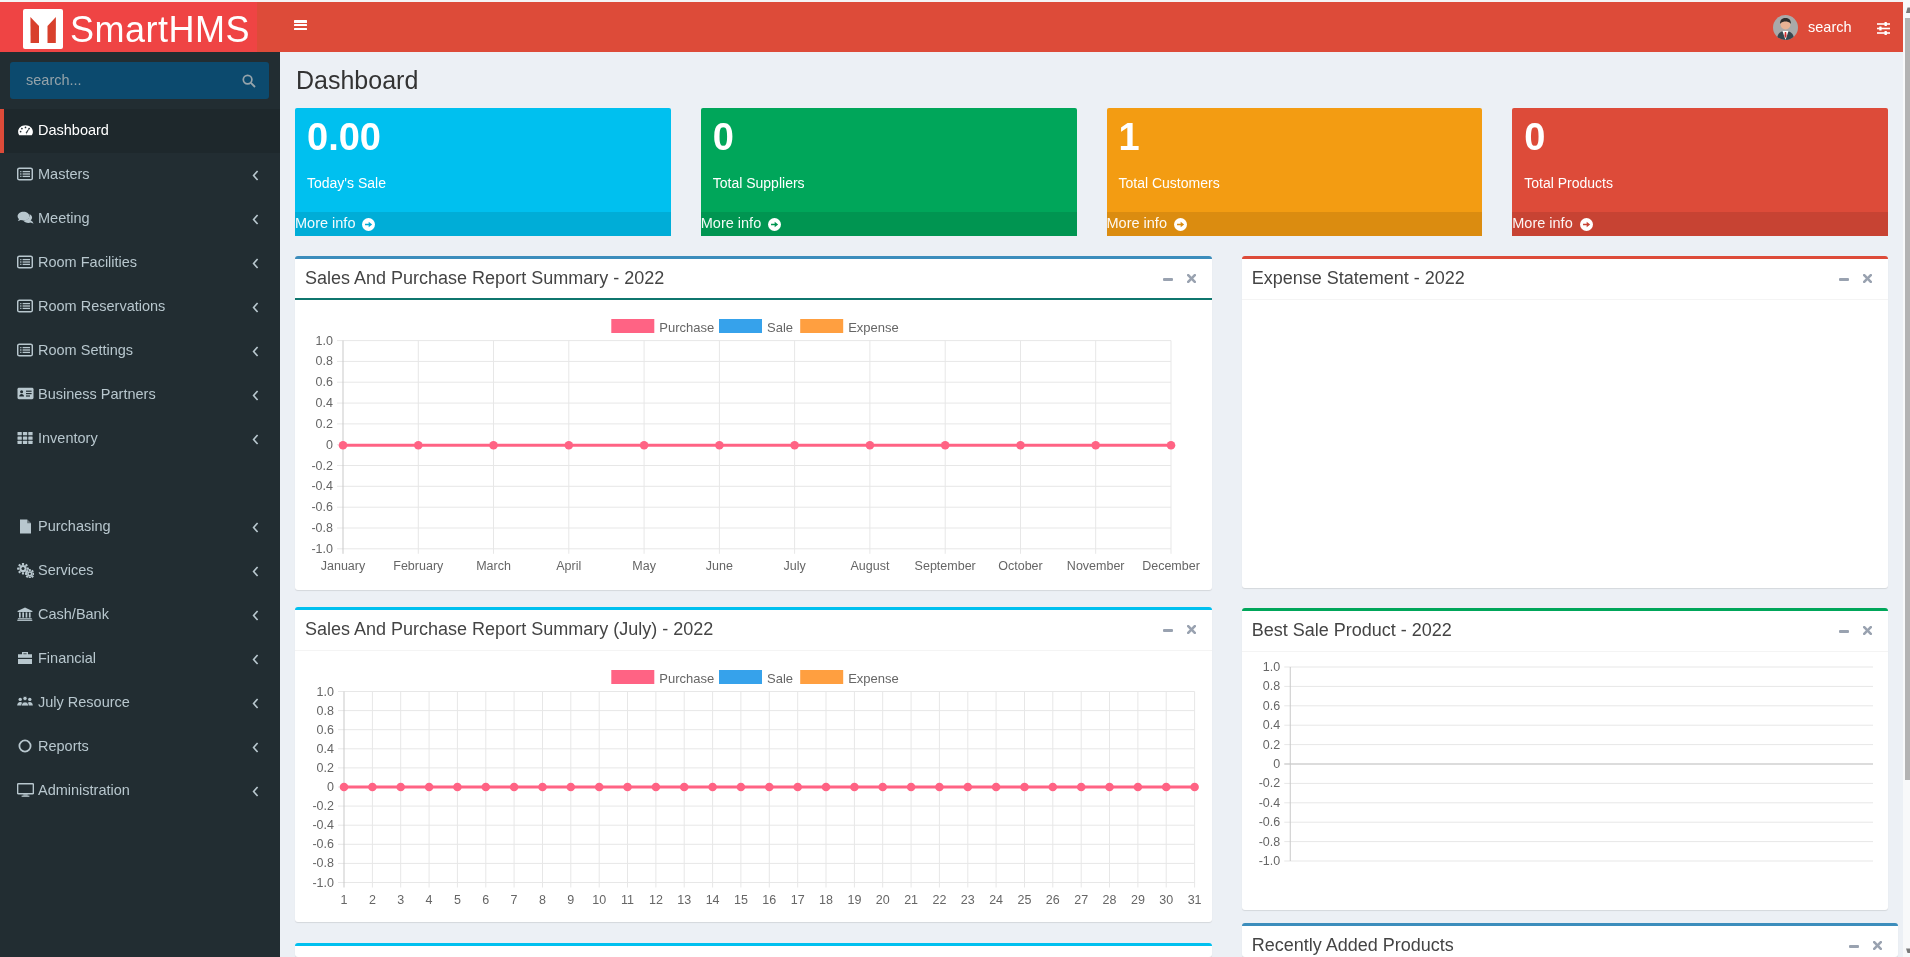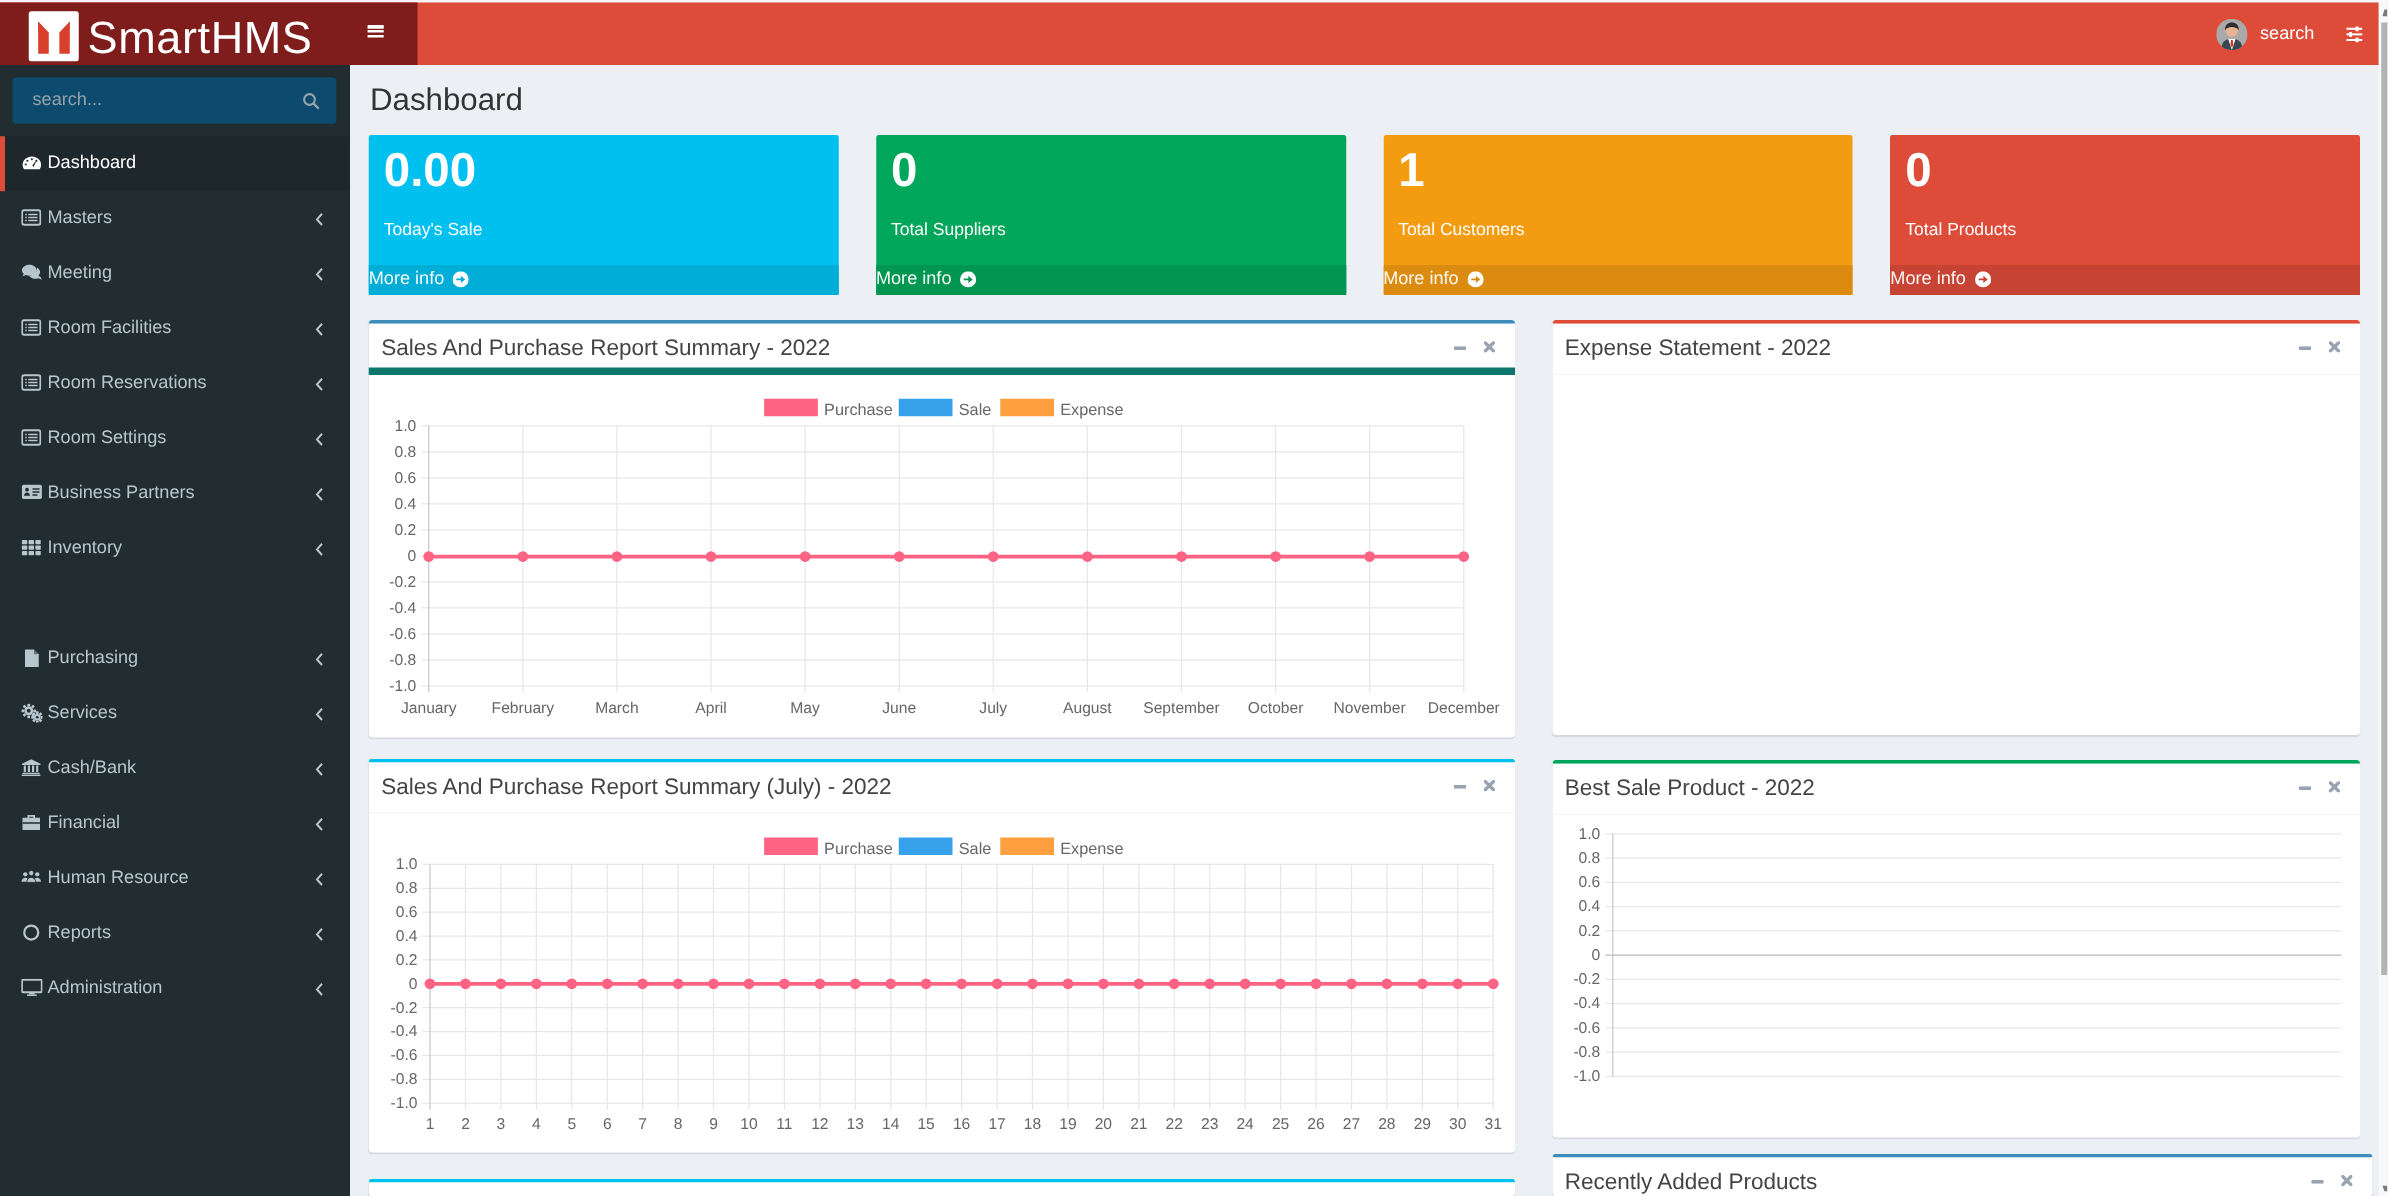--- a/index.html
+++ b/index.html
@@ -1,20 +1,20 @@
 <!DOCTYPE html>
 <html><head><meta charset="utf-8"><title>SmartHMS</title>
 <style>
 * { margin:0; padding:0; box-sizing:border-box; }
 html,body { width:1910px; height:957px; overflow:hidden; font-family:"Liberation Sans",sans-serif; background:#ecf0f5; }
 #root { position:relative; width:1910px; height:957px; }
 .abs { position:absolute; }
 #topstrip { position:absolute; left:0; top:0; width:1910px; height:2px; background:#f4f4f4; }
 #navbar { position:absolute; left:0; top:2px; width:1903px; height:50px; background:#dd4b39; }
-#logo { position:absolute; left:0; top:2px; width:334px; height:50px; background:#7f1d1d; }
+#logo { position:absolute; left:0; top:2px; width:257px; height:50px; background:#ef4444; }
 #logobox { position:absolute; left:23px; top:7px; width:40px; height:40px; background:#fff; border-radius:2px; }
 #logotext { position:absolute; left:70px; top:7px; font-size:36px; font-weight:300; color:#fff; letter-spacing:0.5px; }
 #hamburger { position:absolute; left:294px; top:20px; }
 #hamburger div { width:13px; height:2.5px; background:#fff; margin-bottom:1.3px; border-radius:0.5px; }
 #nav-admin { position:absolute; left:1808px; top:2px; height:50px; line-height:50px; color:#fff; font-size:14.5px; }
 #sidebar { position:absolute; left:0; top:52px; width:280px; height:905px; background:#222d32; }
 #searchbox { position:absolute; left:10px; top:10px; width:259px; height:37px; background:#0c4a6e; border-radius:3px; }
 #searchbox span { position:absolute; left:16px; top:10px; font-size:14.5px; color:#95a3aa; }
 .mi { position:absolute; left:0; width:280px; height:44px; color:#b8c7ce; font-size:14.5px; }
 .mi.active { background:#1e282c; color:#fff; border-left:4px solid #dd4b39; }
@@ -280,21 +280,21 @@
         <span class="mic"><svg width="18" height="13" viewBox="0 0 18 13">
             <g fill="#b8c7ce">
               <circle cx="4.2" cy="4.4" r="1.7"></circle>
               <path d="M1.2 10.4c0-2 1.35-3.3 3-3.3s3 1.3 3 3.3z"></path>
               <circle cx="13.8" cy="4.4" r="1.7"></circle>
               <path d="M10.8 10.4c0-2 1.35-3.3 3-3.3s3 1.3 3 3.3z"></path>
               <circle cx="9" cy="3.4" r="2.1" stroke="#222d32" stroke-width="0.7"></circle>
               <path d="M5.4 10.9c0-2.4 1.6-4 3.6-4s3.6 1.6 3.6 4z" stroke="#222d32" stroke-width="0.7"></path>
             </g>
           </svg></span>
-        <span class="mtx">Human Resource</span>
+        <span class="mtx">July Resource</span>
         <svg class="chev" width="7" height="11" viewBox="0 0 7 11">
           <polyline points="5.6,1 1.6,5.5 5.6,10" fill="none" stroke="#b8c7ce" stroke-width="1.6"></polyline>
         </svg>
       </div>
       <div class="mi" style="top:673px">
         <span class="mic"><svg width="14" height="14" viewBox="0 0 14 14">
             <circle cx="7" cy="7" r="5.6" fill="none" stroke="#b8c7ce" stroke-width="1.8"></circle>
           </svg></span>
         <span class="mtx">Reports</span>
         <svg class="chev" width="7" height="11" viewBox="0 0 7 11">
@@ -348,21 +348,21 @@
 <div class="sb-num">0</div>
       <div class="sb-lab">Total Products</div>
 <div class="sb-foot" style="background:#c74333"><span>More info</span>
 <svg width="13" height="13" viewBox="0 0 15 15" style="vertical-align:-2.5px;margin-left:3px">
           <circle cx="7.5" cy="7.5" r="7.5" fill="#fff"></circle>
           <path d="M3.5 6.6h4.2V4.2l4 3.3-4 3.3V8.4H3.5z" fill="#c74333"></path>
         </svg>
 </div>
     </div>
 <div class="box" style="left:295px;top:256px;width:917px;height:334px;border-top-color:#3c8dbc">
-<div class="bhead" style="border-bottom:6px solid #0f766e;text-decoration:underline;">
+<div class="bhead" style="border-bottom:2px solid #0f766e;text-decoration:underline;">
         <span class="btitle">Sales And Purchase Report Summary - 2022</span>
         <div class="btools"><svg width="10" height="3" viewBox="0 0 10 3" style="margin-right:14px;margin-bottom:2px">
             <rect width="10" height="3" rx="1" fill="#99a2b0"></rect>
           </svg><svg width="9" height="9" viewBox="0 0 9 9">
             <g stroke="#99a2b0" stroke-width="2.6" stroke-linecap="round">
               <line x1="1.2" y1="1.2" x2="7.8" y2="7.8"></line>
               <line x1="7.8" y1="1.2" x2="1.2" y2="7.8"></line>
             </g>
           </svg></div>
       </div>

